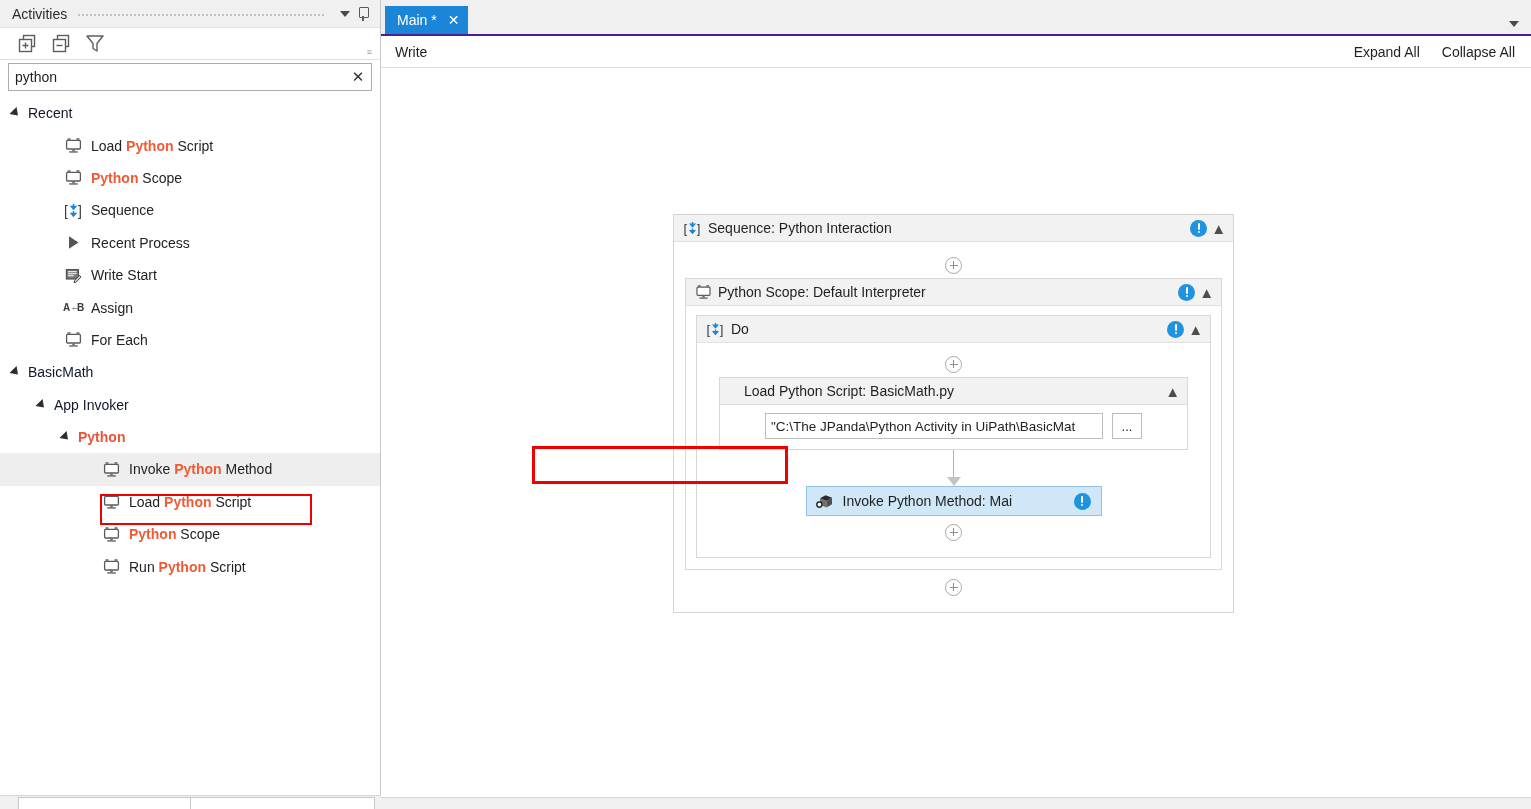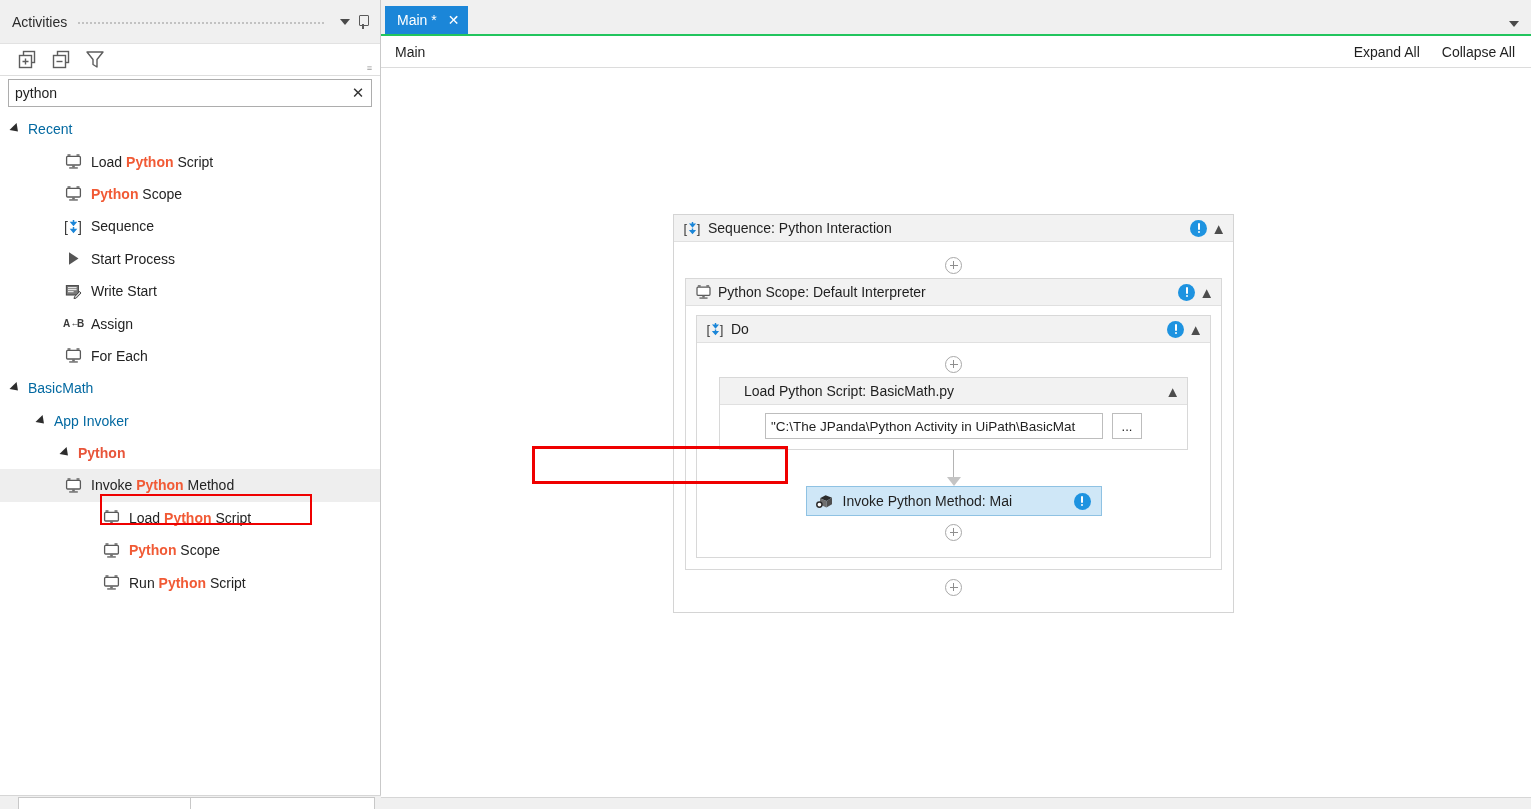--- a/index.html
+++ b/index.html
@@ -17,21 +17,21 @@
 
   
   #activities-panel {
     width: 381px; height: 809px;
     background: #ffffff;
     border-right: 1px solid #c9c9c9;
     display: flex; flex-direction: column;
     position: relative;
   }
   .panel-header {
-    height: 44px; min-height: 28px;
+    height: 28px; min-height: 28px;
     display: flex; align-items: center;
     padding: 0 8px 0 12px;
     background: #f0f0f0;
     border-bottom: 1px solid #e2e2e2;
     text-align: center;
   }
   .panel-title { font-size: 14px; color: #2b2b2b; white-space: nowrap; }
   .panel-dots {
     flex: 1; height: 10px; margin: 0 10px;
     background-image: radial-gradient(circle, #c2c2c2 0.8px, transparent 0.9px);
@@ -106,21 +106,21 @@
   }
   .tree-row.selected { background: #eeeeee; }
   .tri {
     width: 0; height: 0; flex: none;
     border-top: 5.5px solid transparent;
     border-bottom: 5.5px solid transparent;
     border-left: 7px solid #2d2d2d;
     margin-right: 9px;
     transform: rotate(45deg);
   }
-  .grp-label { font-size: 14px; color: #0369a1; }
+  .grp-label { font-size: 14px; color: #0f172a; }
   .grp-label.match { color: #e8553a; font-weight: bold; }
   .item-label { font-size: 14px; color: #232323; text-align: center; }
   .item-label .hl { color: #f15a35; font-weight: bold; }
   .act-icon { width: 22px; flex: none; display: flex; align-items: center; justify-content: center; margin-right: 7px; }
 
   
   .annot-tree {
     position: absolute;
     left: 100px; top: 494px;
     width: 212px; height: 31px;
@@ -138,21 +138,21 @@
   
   #designer {
     flex: 1; height: 809px; display: flex; flex-direction: column;
     background: #ffffff; position: relative;
   }
   .tabstrip {
     height: 19px; min-height: 36px;
     background: #f0f0f0;
     display: flex; align-items: flex-end;
     position: relative;
-    border-bottom: 2px solid #22c55e;
+    border-bottom: 2px solid #4c1d95;
   }
   .tab {
     height: 28px; margin-left: 4px;
     background: #1b86d8;
     color: #ffffff;
     display: flex; align-items: center;
     padding: 0 9px 0 12px;
     font-size: 14px;
   }
   .tab-close { margin-left: 11px; font-size: 14px; color: #fff; line-height: 1; }
@@ -368,21 +368,21 @@
         </span>
         <span class="item-label">Sequence</span>
       </div>
 
       <div class="tree-row" style="padding-left:62px">
         <span class="act-icon">
           <svg width="17" height="17" viewBox="0 0 17 17">
             <path d="M4 2.2 L13.5 8.4 L4 14.8 Z" fill="#555"></path>
           </svg>
         </span>
-        <span class="item-label">Start Process</span>
+        <span class="item-label">Recent Process</span>
       </div>
 
       <div class="tree-row" style="padding-left:62px">
         <span class="act-icon">
           <svg width="17" height="17" viewBox="0 0 17 17">
             <rect x="1.4" y="2.6" width="12" height="9.4" fill="#7a7a7a" stroke="#4a4a4a" stroke-width="1.1"></rect>
             <rect x="3" y="4.2" width="8.6" height="1" fill="#fff"></rect>
               <rect x="3" y="6.2" width="8.6" height="1" fill="#fff"></rect>
             <rect x="3" y="8.2" width="5.6" height="1" fill="#fff"></rect>
             <path d="M9.6 13.6 L14.5 8.4 L16 10 L11.2 15.1 L9 15.6 Z" fill="#cfcfcf" stroke="#4a4a4a" stroke-width="1"></path>
@@ -424,21 +424,21 @@
         <span class="tri"></span>
         <span class="grp-label">App Invoker</span>
       </div>
 
       <div class="tree-row" style="padding-left:62px">
         <span class="tri"></span>
         <span class="grp-label match">Python</span>
       </div>
 
 
-      <div class="tree-row selected" style="padding-left:62px">
+      <div class="tree-row selected" style="padding-left:100px">
         <span class="act-icon">
           <svg width="17" height="17" viewBox="0 0 17 17">
             <rect x="2.5" y="1.2" width="3" height="1.6" fill="#6e6e6e"></rect>
               <rect x="11.5" y="1.2" width="3" height="1.6" fill="#6e6e6e"></rect>
             <rect x="1.6" y="3.4" width="13.8" height="8.6" rx="1" fill="#fff" stroke="#5a5a5a" stroke-width="1.3"></rect>
             <rect x="7.2" y="12.3" width="2.6" height="2.1" fill="#6e6e6e"></rect>
             <rect x="4.2" y="14.2" width="8.6" height="1.5" fill="#6e6e6e"></rect>
           </svg>
         </span>
         <span class="item-label">Invoke <span class="hl">Python</span> Method</span>
@@ -497,21 +497,21 @@
     <div class="tabstrip">
       <div class="tab">
         <span>Main *</span>
         <span class="tab-close">✕</span>
       </div>
       <div class="tabstrip-spacer"></div>
       <div class="tabstrip-caret"></div>
     </div>
 
     <div class="breadcrumb-bar">
-      <span class="crumb">Main</span>
+      <span class="crumb">Write</span>
       <span class="bc-spacer"></span>
       <span class="bc-link">Expand All</span>
       <span class="bc-link">Collapse All</span>
     </div>
 
     <div class="canvas">
 
       <div class="seq-root">
         <div class="node-header">
           <span style="margin-right:6px;display:flex">

